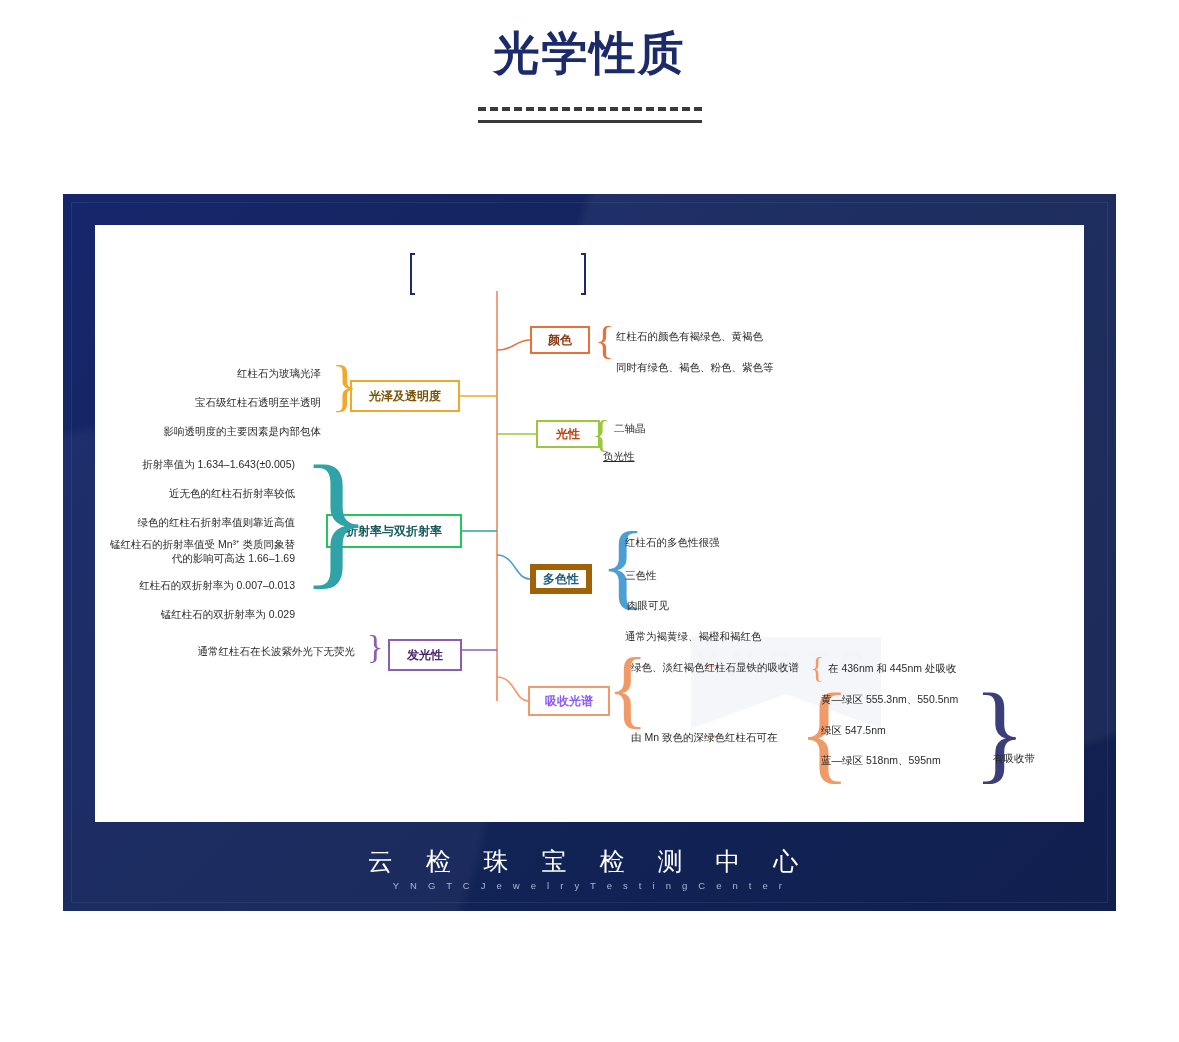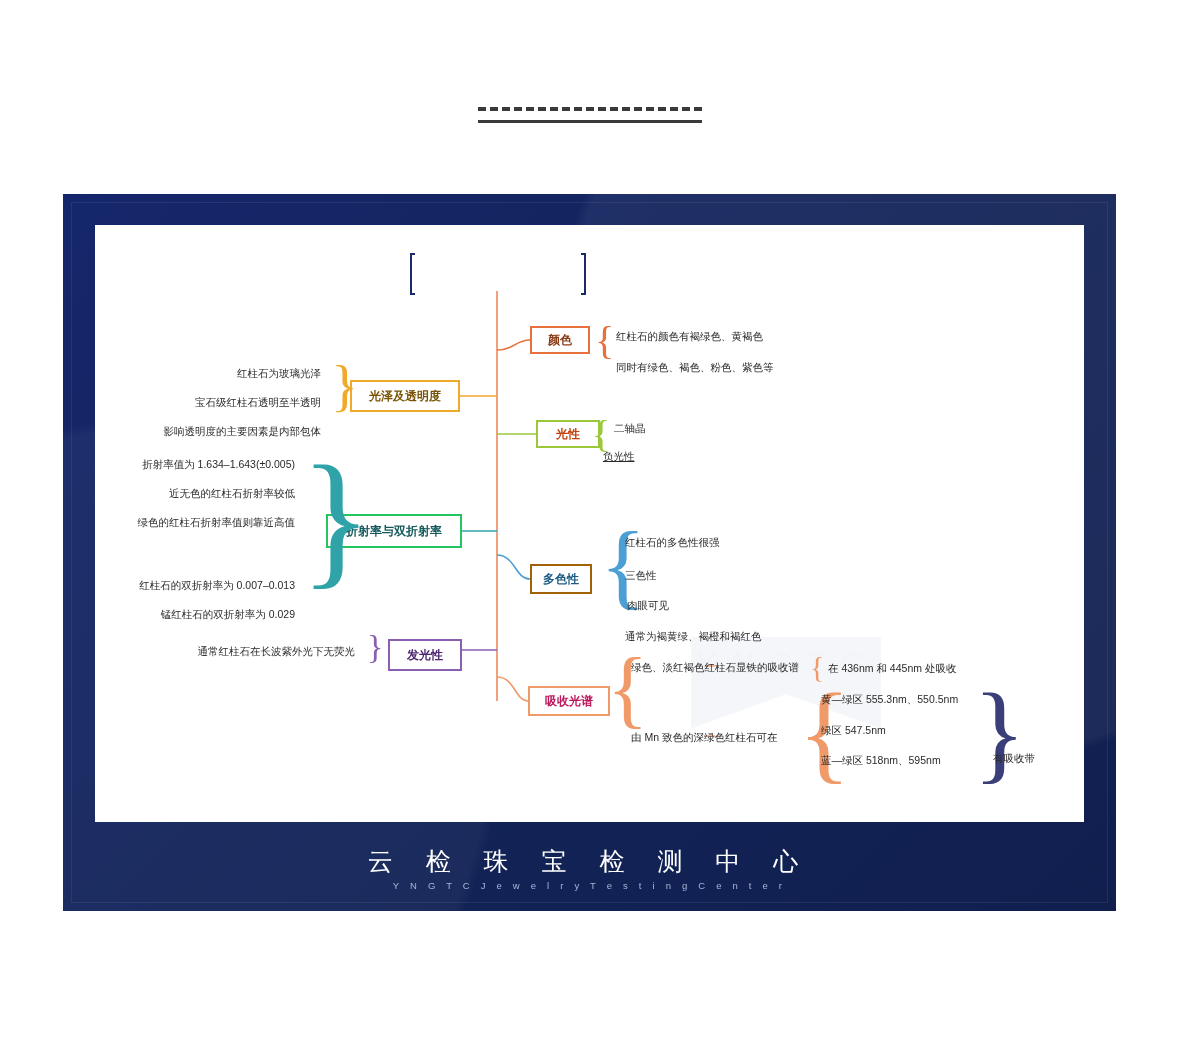--- a/index.html
+++ b/index.html
@@ -135,22 +135,22 @@
     position: absolute;
     display: flex; align-items: center; justify-content: center;
     font-size: 12px;
     font-weight: bold;
     background: #ffffff;
     color: #233;
     white-space: nowrap;
   }
   .box.b-color   { left: 530px; top: 336px; width: 60px;  height: 28px; border: 2px solid #e8703a; color:#8a3c16;}
   .box.b-optic   { left: 536px; top: 420px; width: 64px;  height: 28px; border: 2px solid #9bc83a; color:#c2410c;}
-  .box.b-pleo    { left: 530px; top: 564px; width: 62px;  height: 30px; border: 2px solid #a16207; color:#1d5b85;}
-  .box.b-absorb  { left: 528px; top: 686px; width: 82px;  height: 30px; border: 2px solid #f09a6a; color:#be185d;}
+  .box.b-pleo    { left: 530px; top: 564px; width: 62px;  height: 30px; border: 6px solid #a16207; color:#1d5b85;}
+  .box.b-absorb  { left: 528px; top: 686px; width: 82px;  height: 30px; border: 2px solid #f09a6a; color:#8b5cf6;}
   .box.b-luster  { left: 350px; top: 378px; width: 110px; height: 32px; border: 2px solid #f0a92b; color:#7a5406;}
   .box.b-ri      { left: 326px; top: 519px; width: 136px; height: 34px; border: 2px solid #22c55e; color:#14585b;}
   .box.b-fluor   { left: 388px; top: 644px; width: 74px;  height: 32px; border: 2px solid #8b5fb0; color:#4a2570;}
 
   
   .leaf {
     position: absolute;
     font-size: 10.5px;
     color: #2a2a2a;
     white-space: nowrap;
@@ -176,20 +176,21 @@
   .brace.amber { color: #f0a92b; }
   .brace.navy { color: #3a3f7a; }
 
   svg.wires { position: absolute; left: 0; top: 0; width: 989px; height: 597px; overflow: visible; }
 </style>
 </head>
 <body>
 
 <div id="page">
 
+  <div class="page-title">光学性质</div>
   <div class="title-rule"></div>
   <div class="title-rule2"></div>
 
   <div class="dark-card">
     <div class="hairline"></div>
   </div>
 
   <div class="canvas">
 
     <div class="wm-shape"></div>
@@ -257,20 +258,21 @@
     <div class="brace amber" style="left:236px; top:133px; font-size:56px; font-weight:300; transform:scaleX(-1);">{</div>
     <div class="leaf r" style="left:36px; top:141px; width:190px;">红柱石为玻璃光泽</div>
     <div class="leaf r" style="left:16px; top:170px; width:210px;">宝石级红柱石透明至半透明</div>
     <div class="leaf r" style="left:6px; top:199px; width:220px;">影响透明度的主要因素是内部包体</div>
 
     <div class="box b-ri" style="left:231px; top:289px;">折射率与双折射率</div>
     <div class="brace teal" style="left:205px; top:218px; font-size:150px; font-weight:300; transform:scaleX(-1);">{</div>
     <div class="leaf r" style="left:0px; top:232px; width:200px;">折射率值为 1.634–1.643(±0.005)</div>
     <div class="leaf r" style="left:0px; top:261px; width:200px;">近无色的红柱石折射率较低</div>
     <div class="leaf r" style="left:0px; top:290px; width:200px;padding-left:40px;">绿色的红柱石折射率值则靠近高值</div>
+    <div class="leaf" style="left:9px; top:312px; width:191px; white-space:normal; text-align:right;">锰红柱石的折射率值受 Mn³⁺ 类质同象替代的影响可高达 1.66–1.69</div>
     <div class="leaf r" style="left:0px; top:353px; width:200px;">红柱石的双折射率为 0.007–0.013</div>
     <div class="leaf r" style="left:0px; top:382px; width:200px;">锰红柱石的双折射率为 0.029</div>
 
     <div class="box b-fluor" style="left:293px; top:414px;">发光性</div>
     <div class="brace purple" style="left:272px; top:405px; font-size:34px;">}</div>
     <div class="leaf r" style="left:60px; top:419px; width:200px;">通常红柱石在长波紫外光下无荧光</div>
   </div>
 
   <div class="brand-cn">云 检 珠 宝 检 测 中 心</div>
   <div class="brand-en">Y N G T C   J e w e l r y   T e s t i n g   C e n t e r</div>

